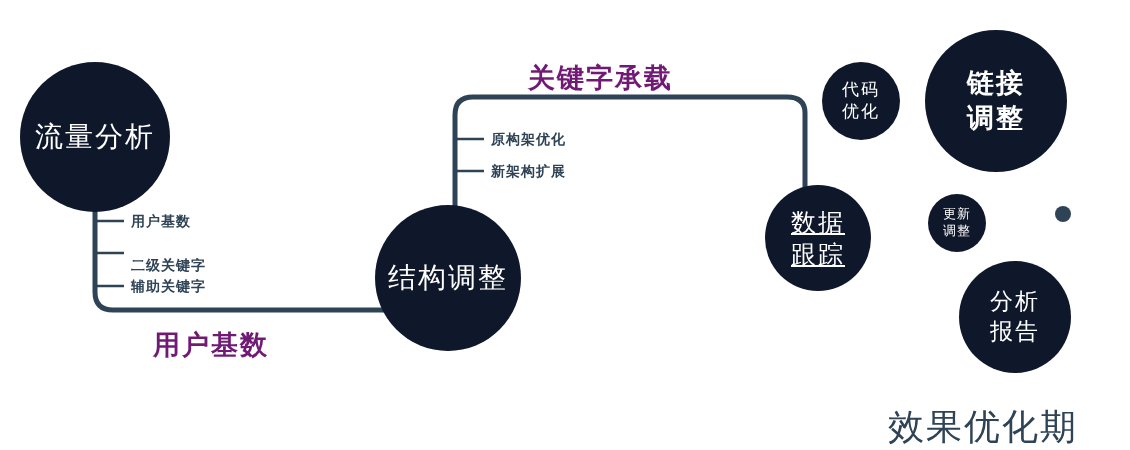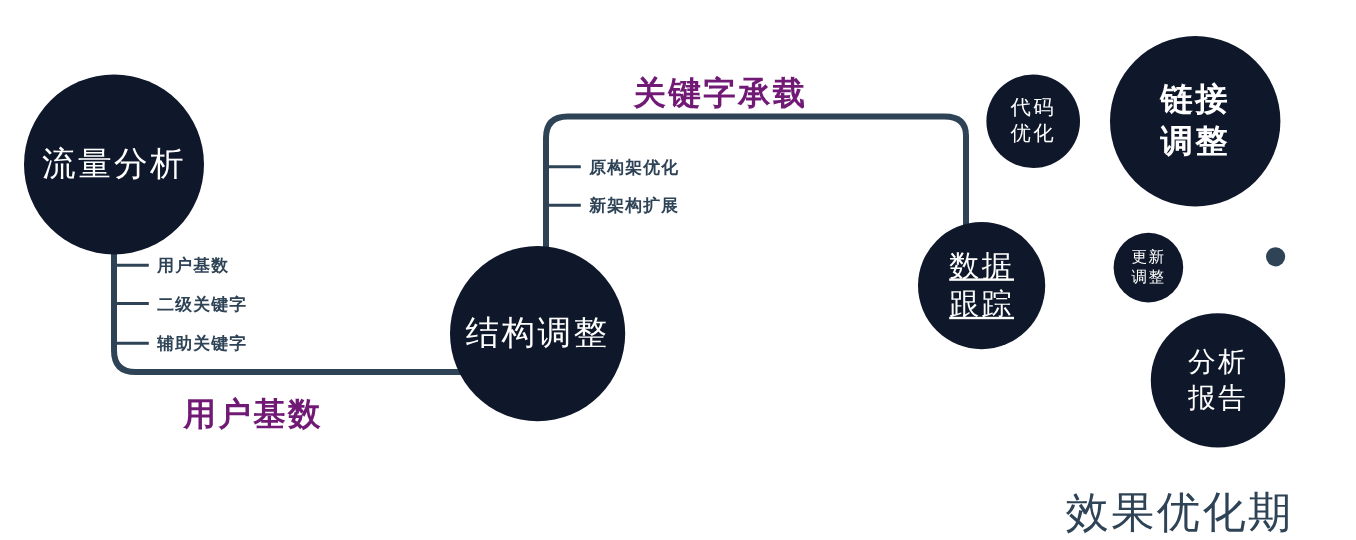--- a/index.html
+++ b/index.html
@@ -70,21 +70,21 @@
   .label-user-base     { left: 153px; top: 327px; }
   .branch-label {
     position: absolute;
     color: #2e4356;
     font-size: 14px;
     font-weight: 600;
     letter-spacing: 1px;
     white-space: nowrap;
   }
   .bl-t0 { left: 131px; top: 213px; }
-  .bl-t1 { left: 131px; top: 245px; }
+  .bl-t1 { left: 131px; top: 257px; }
   .bl-t2 { left: 131px; top: 278px; }
   .bl-s0 { left: 491px; top: 131px; }
   .bl-s1 { left: 491px; top: 163px; }
   .footer-label {
     position: absolute;
     left: 888px;
     top: 403px;
     color: #2e4356;
     font-size: 36px;
     font-weight: 500;

